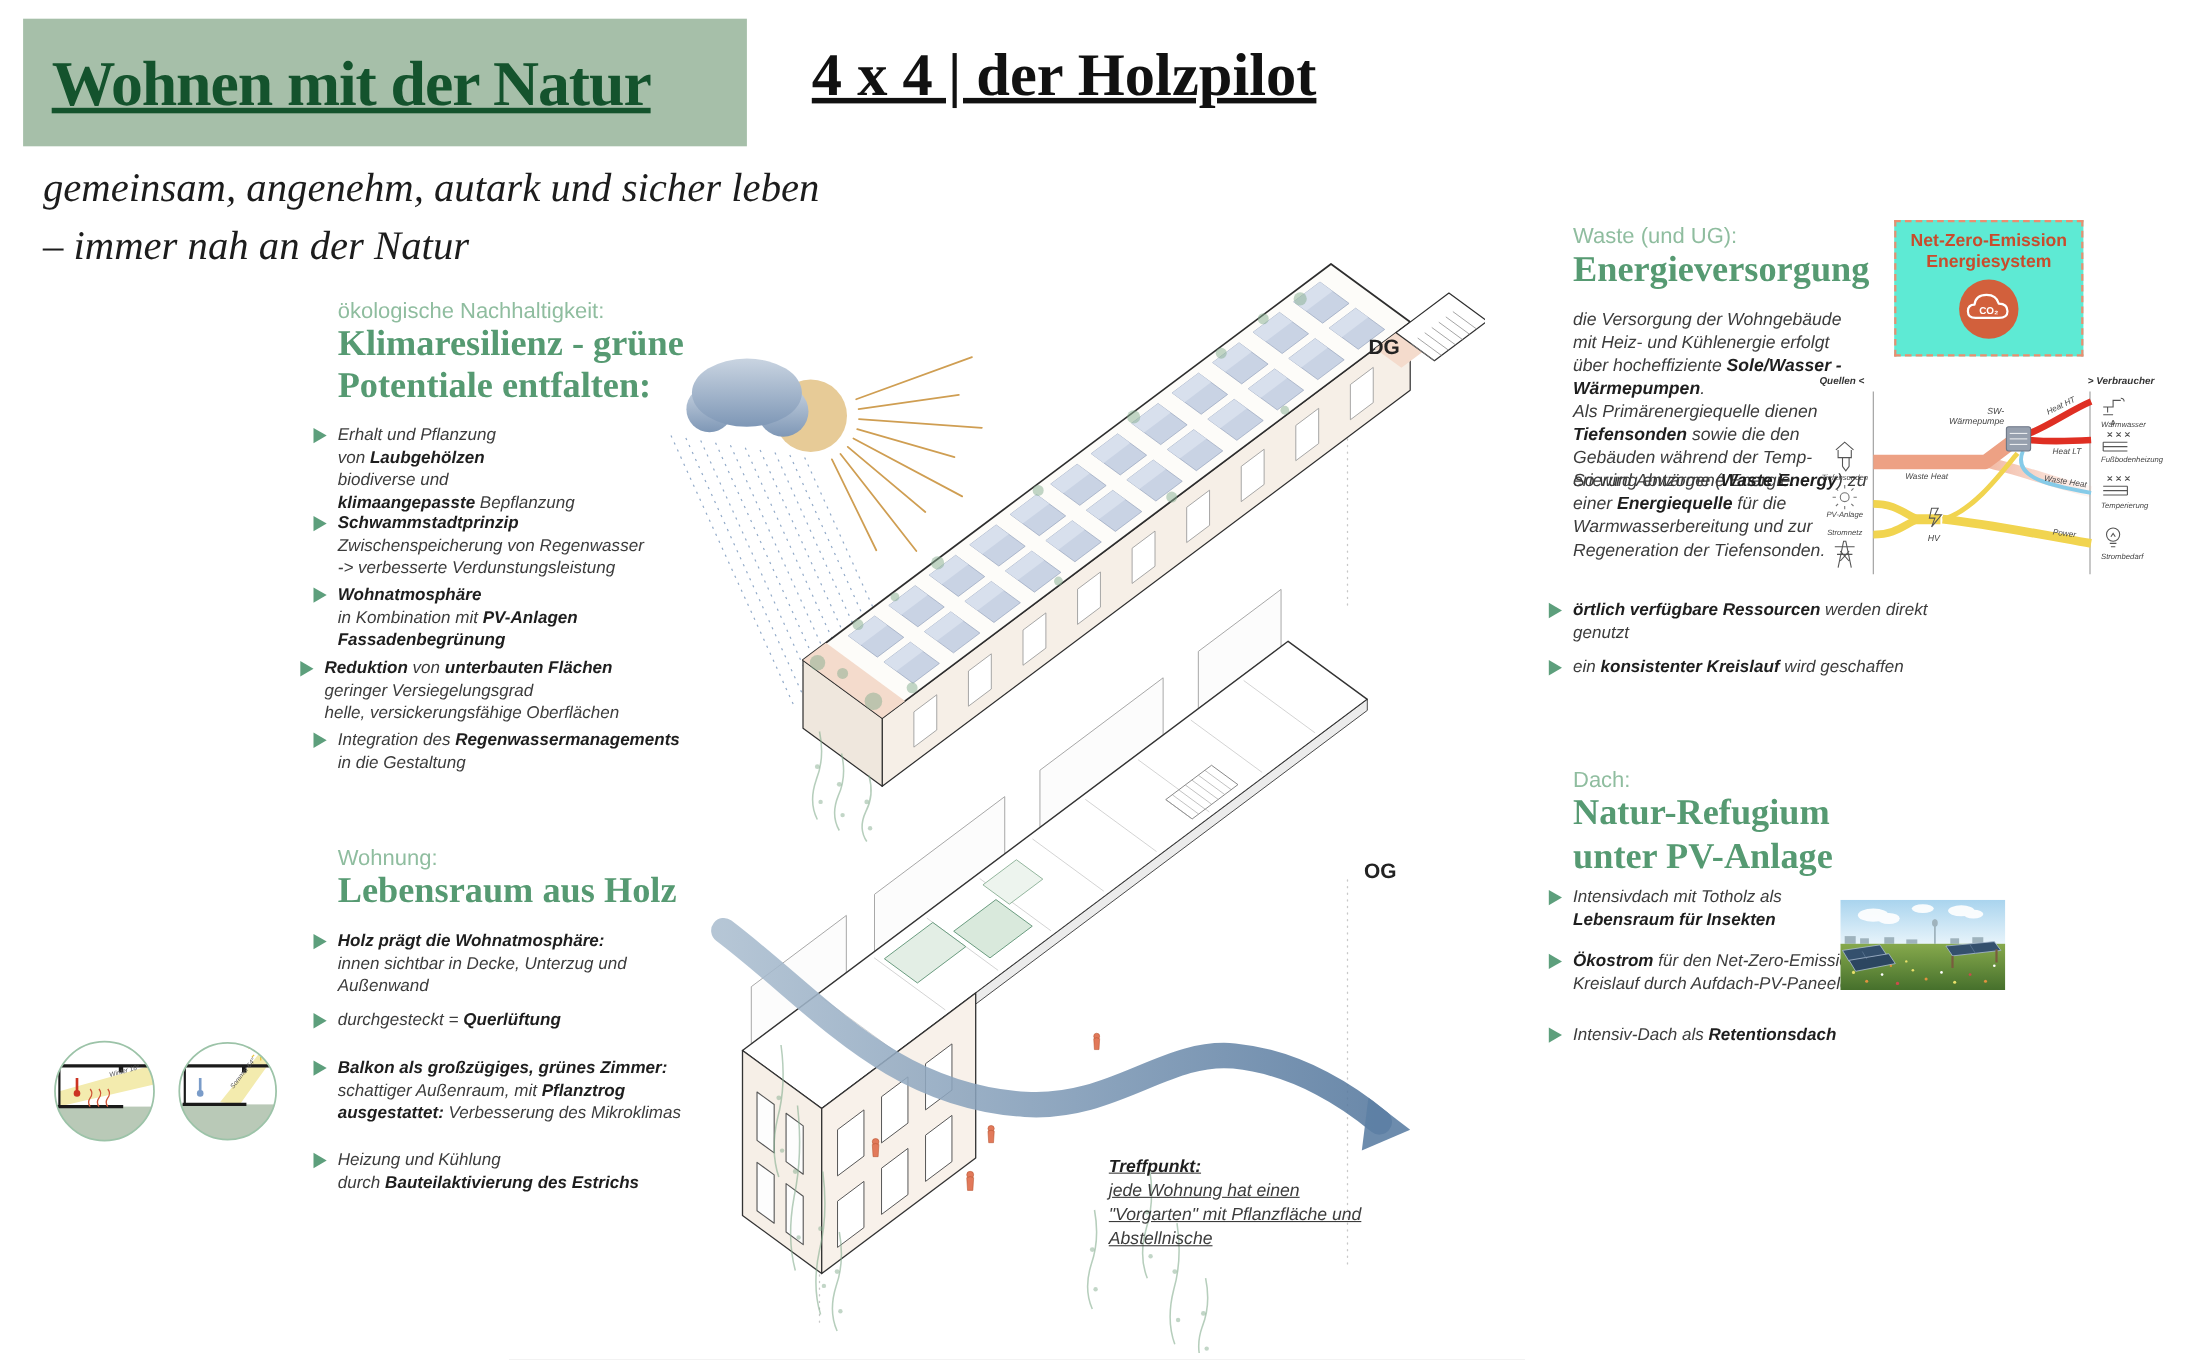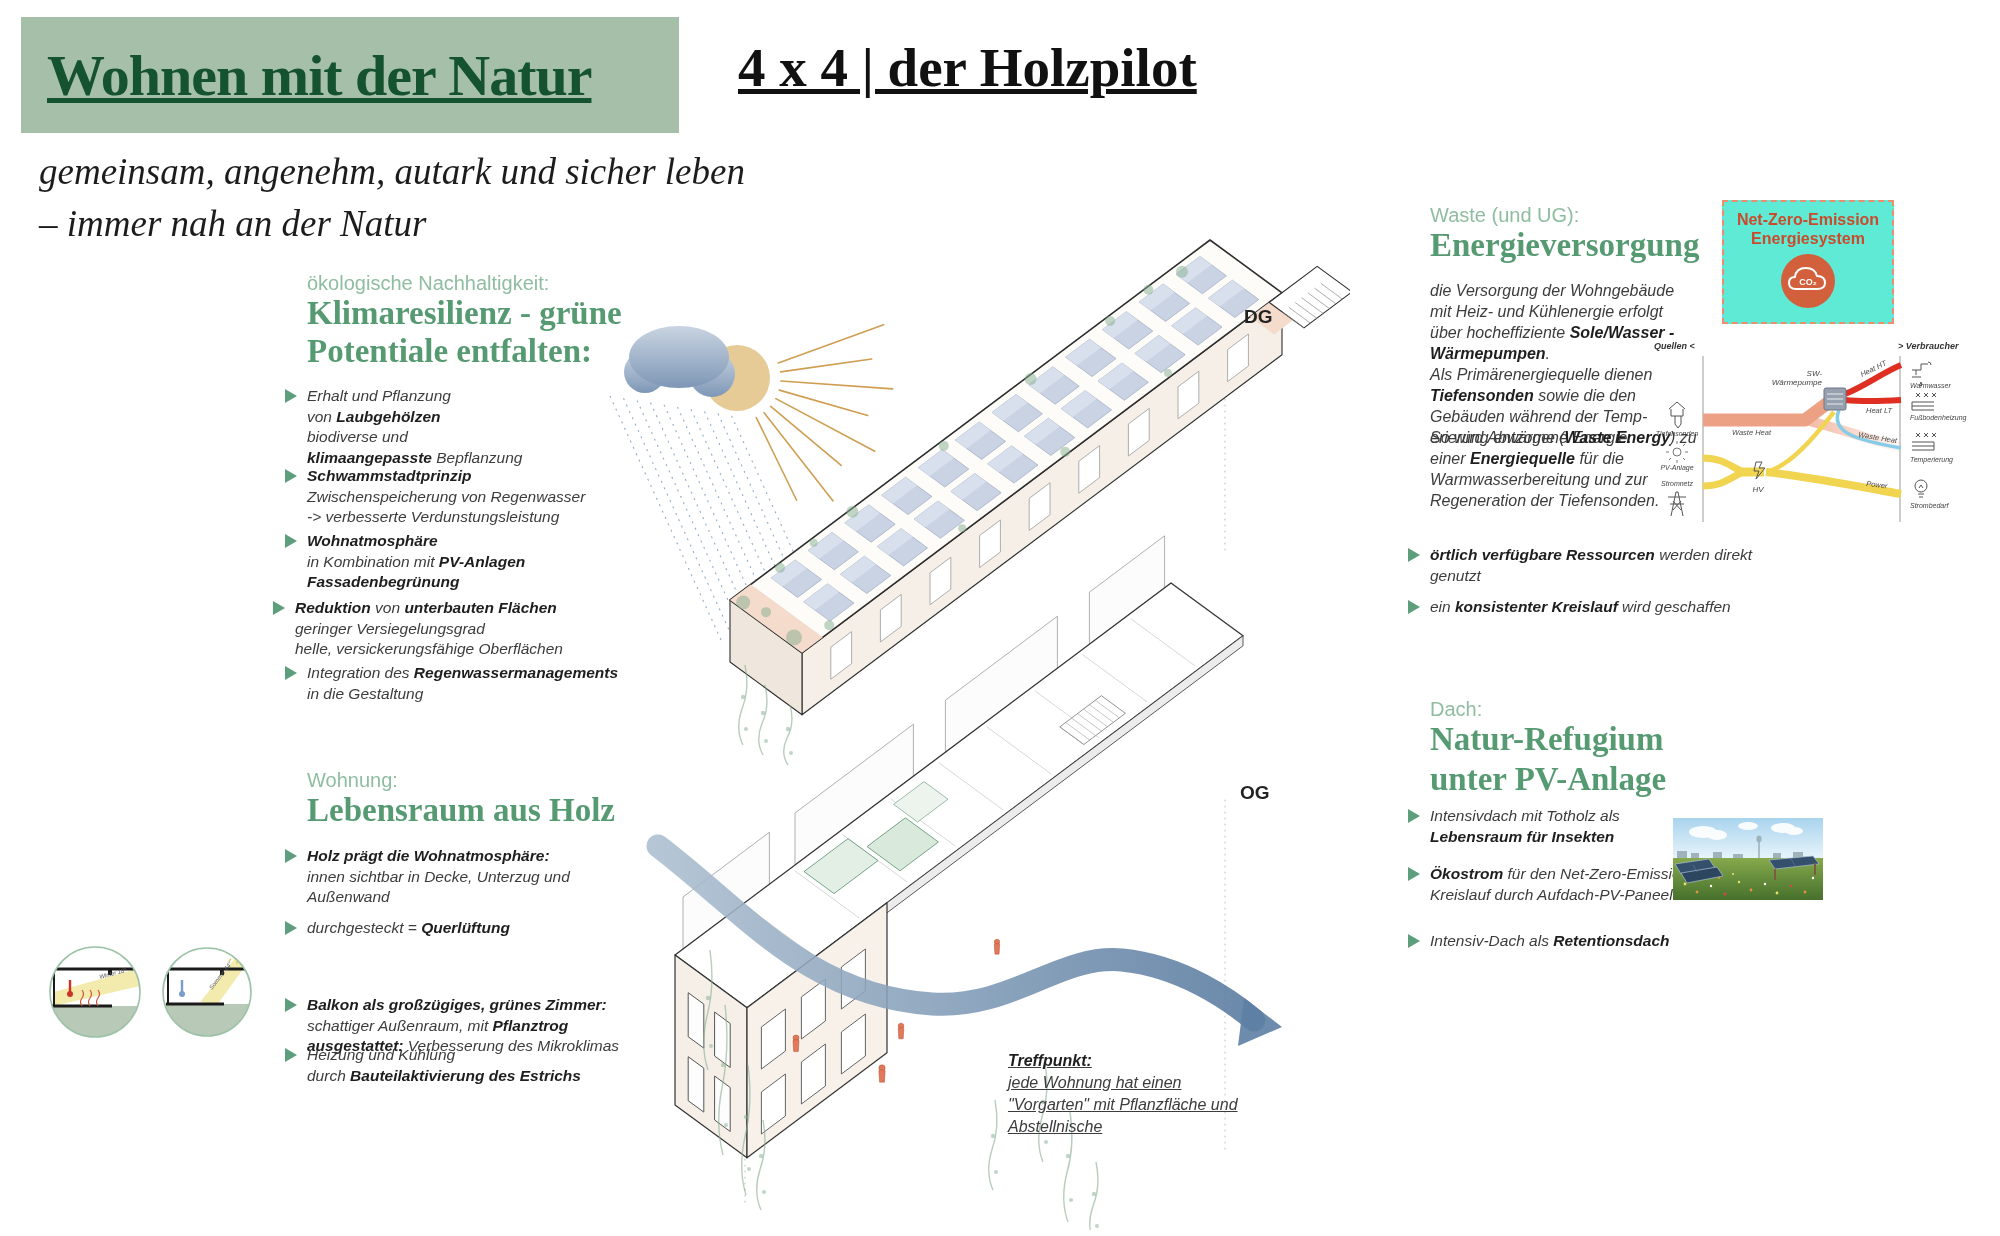--- a/index.html
+++ b/index.html
@@ -57,21 +57,21 @@
 
   <div class="abs kicker" style="left:307px;top:768px;">Wohnung:</div>
   <div class="abs rich bul" style="left:307px;top:846px;">
     <span class="tri"></span>
     <span><b>Holz prägt die Wohnatmosphäre:</b><br>innen sichtbar in Decke, Unterzug und<br>Außenwand</span></div>
 
   <div class="abs headG" style="left:307px;top:791px;">Lebensraum aus Holz</div>
   <div class="abs rich bul" style="left:307px;top:918px;">
     <span class="tri"></span>
     <span>durchgesteckt = <b>Querlüftung</b></span></div>
-  <div class="abs rich bul" style="left:307px;top:995px;">
+  <div class="abs rich bul" style="left:307px;top:961px;">
     <span class="tri"></span>
     <span><b>Balkon als großzügiges, grünes Zimmer:</b><br>schattiger Außenraum, mit <b>Pflanztrog</b><br><b>ausgestattet:</b> Verbesserung des Mikroklimas</span></div>
   <div class="abs rich bul" style="left:307px;top:1045px;">
     <span class="tri"></span>
     <span>Heizung und Kühlung<br>durch <b>Bauteilaktivierung des Estrichs</b></span></div>
 
   <svg class="abs" style="left:40px;top:942px;" width="230" height="110" viewBox="0 0 230 110">
     <defs>
       <clipPath id="c1">
           <circle cx="55" cy="50" r="45"></circle>

